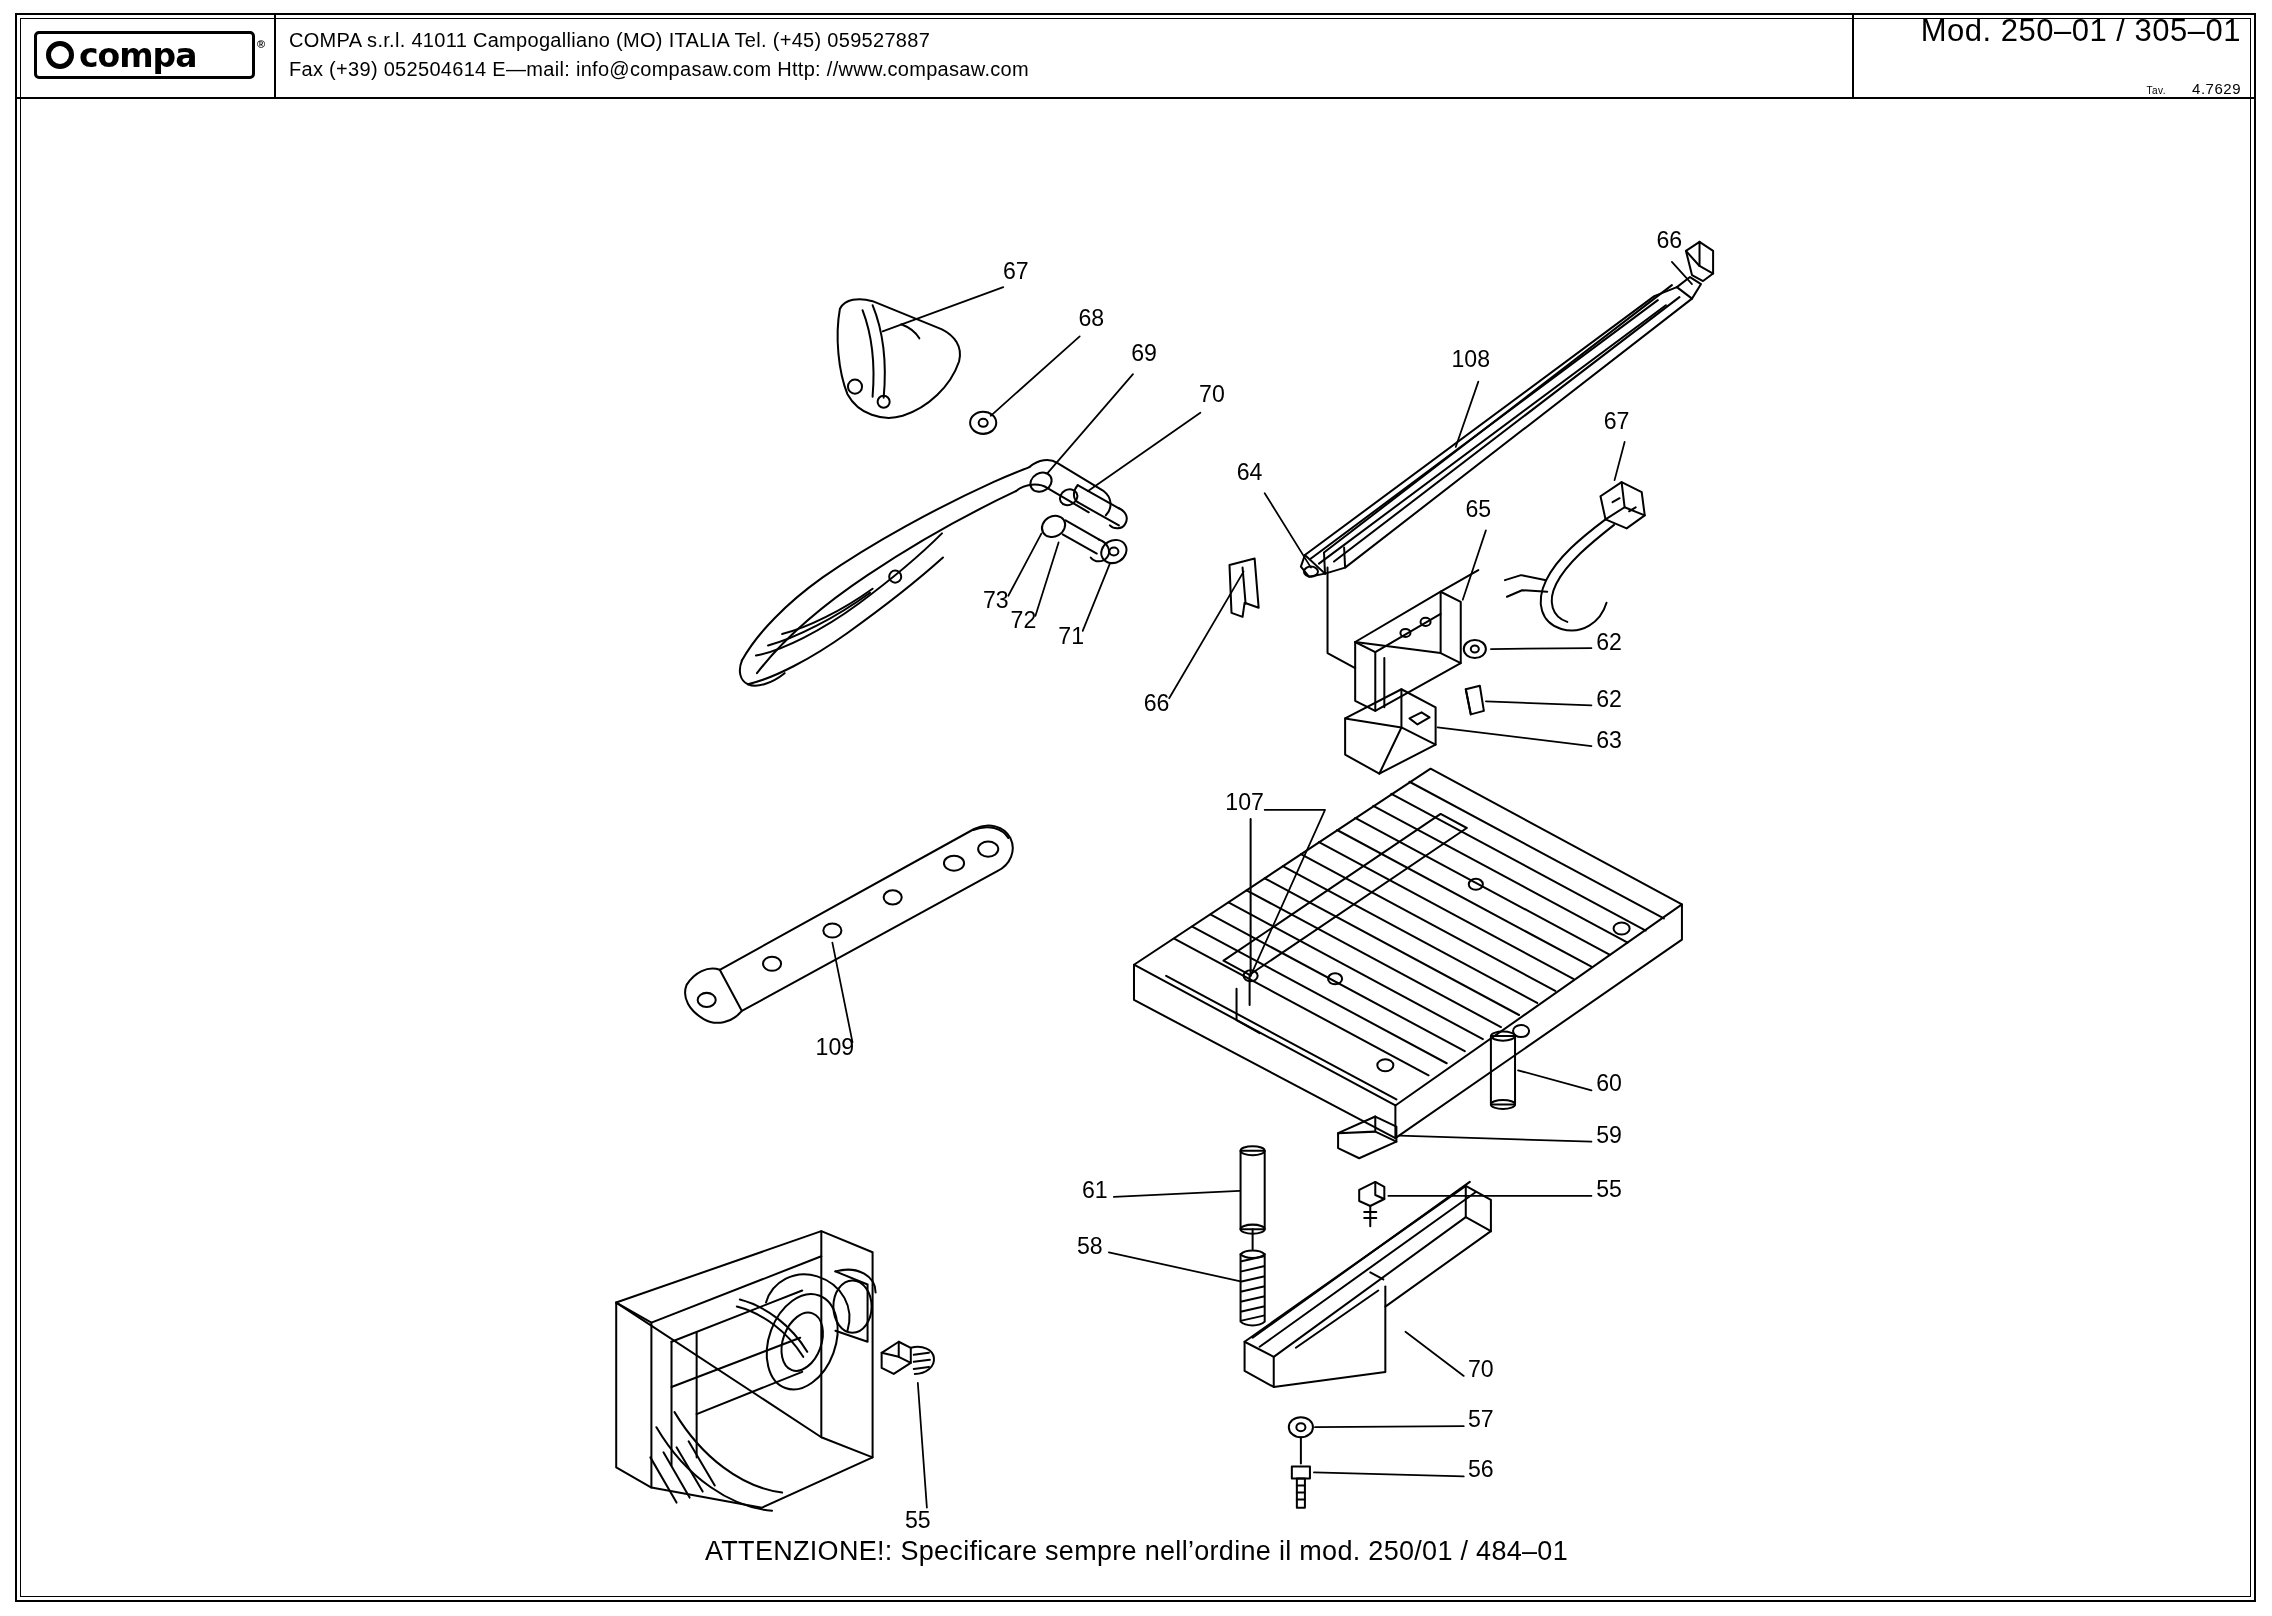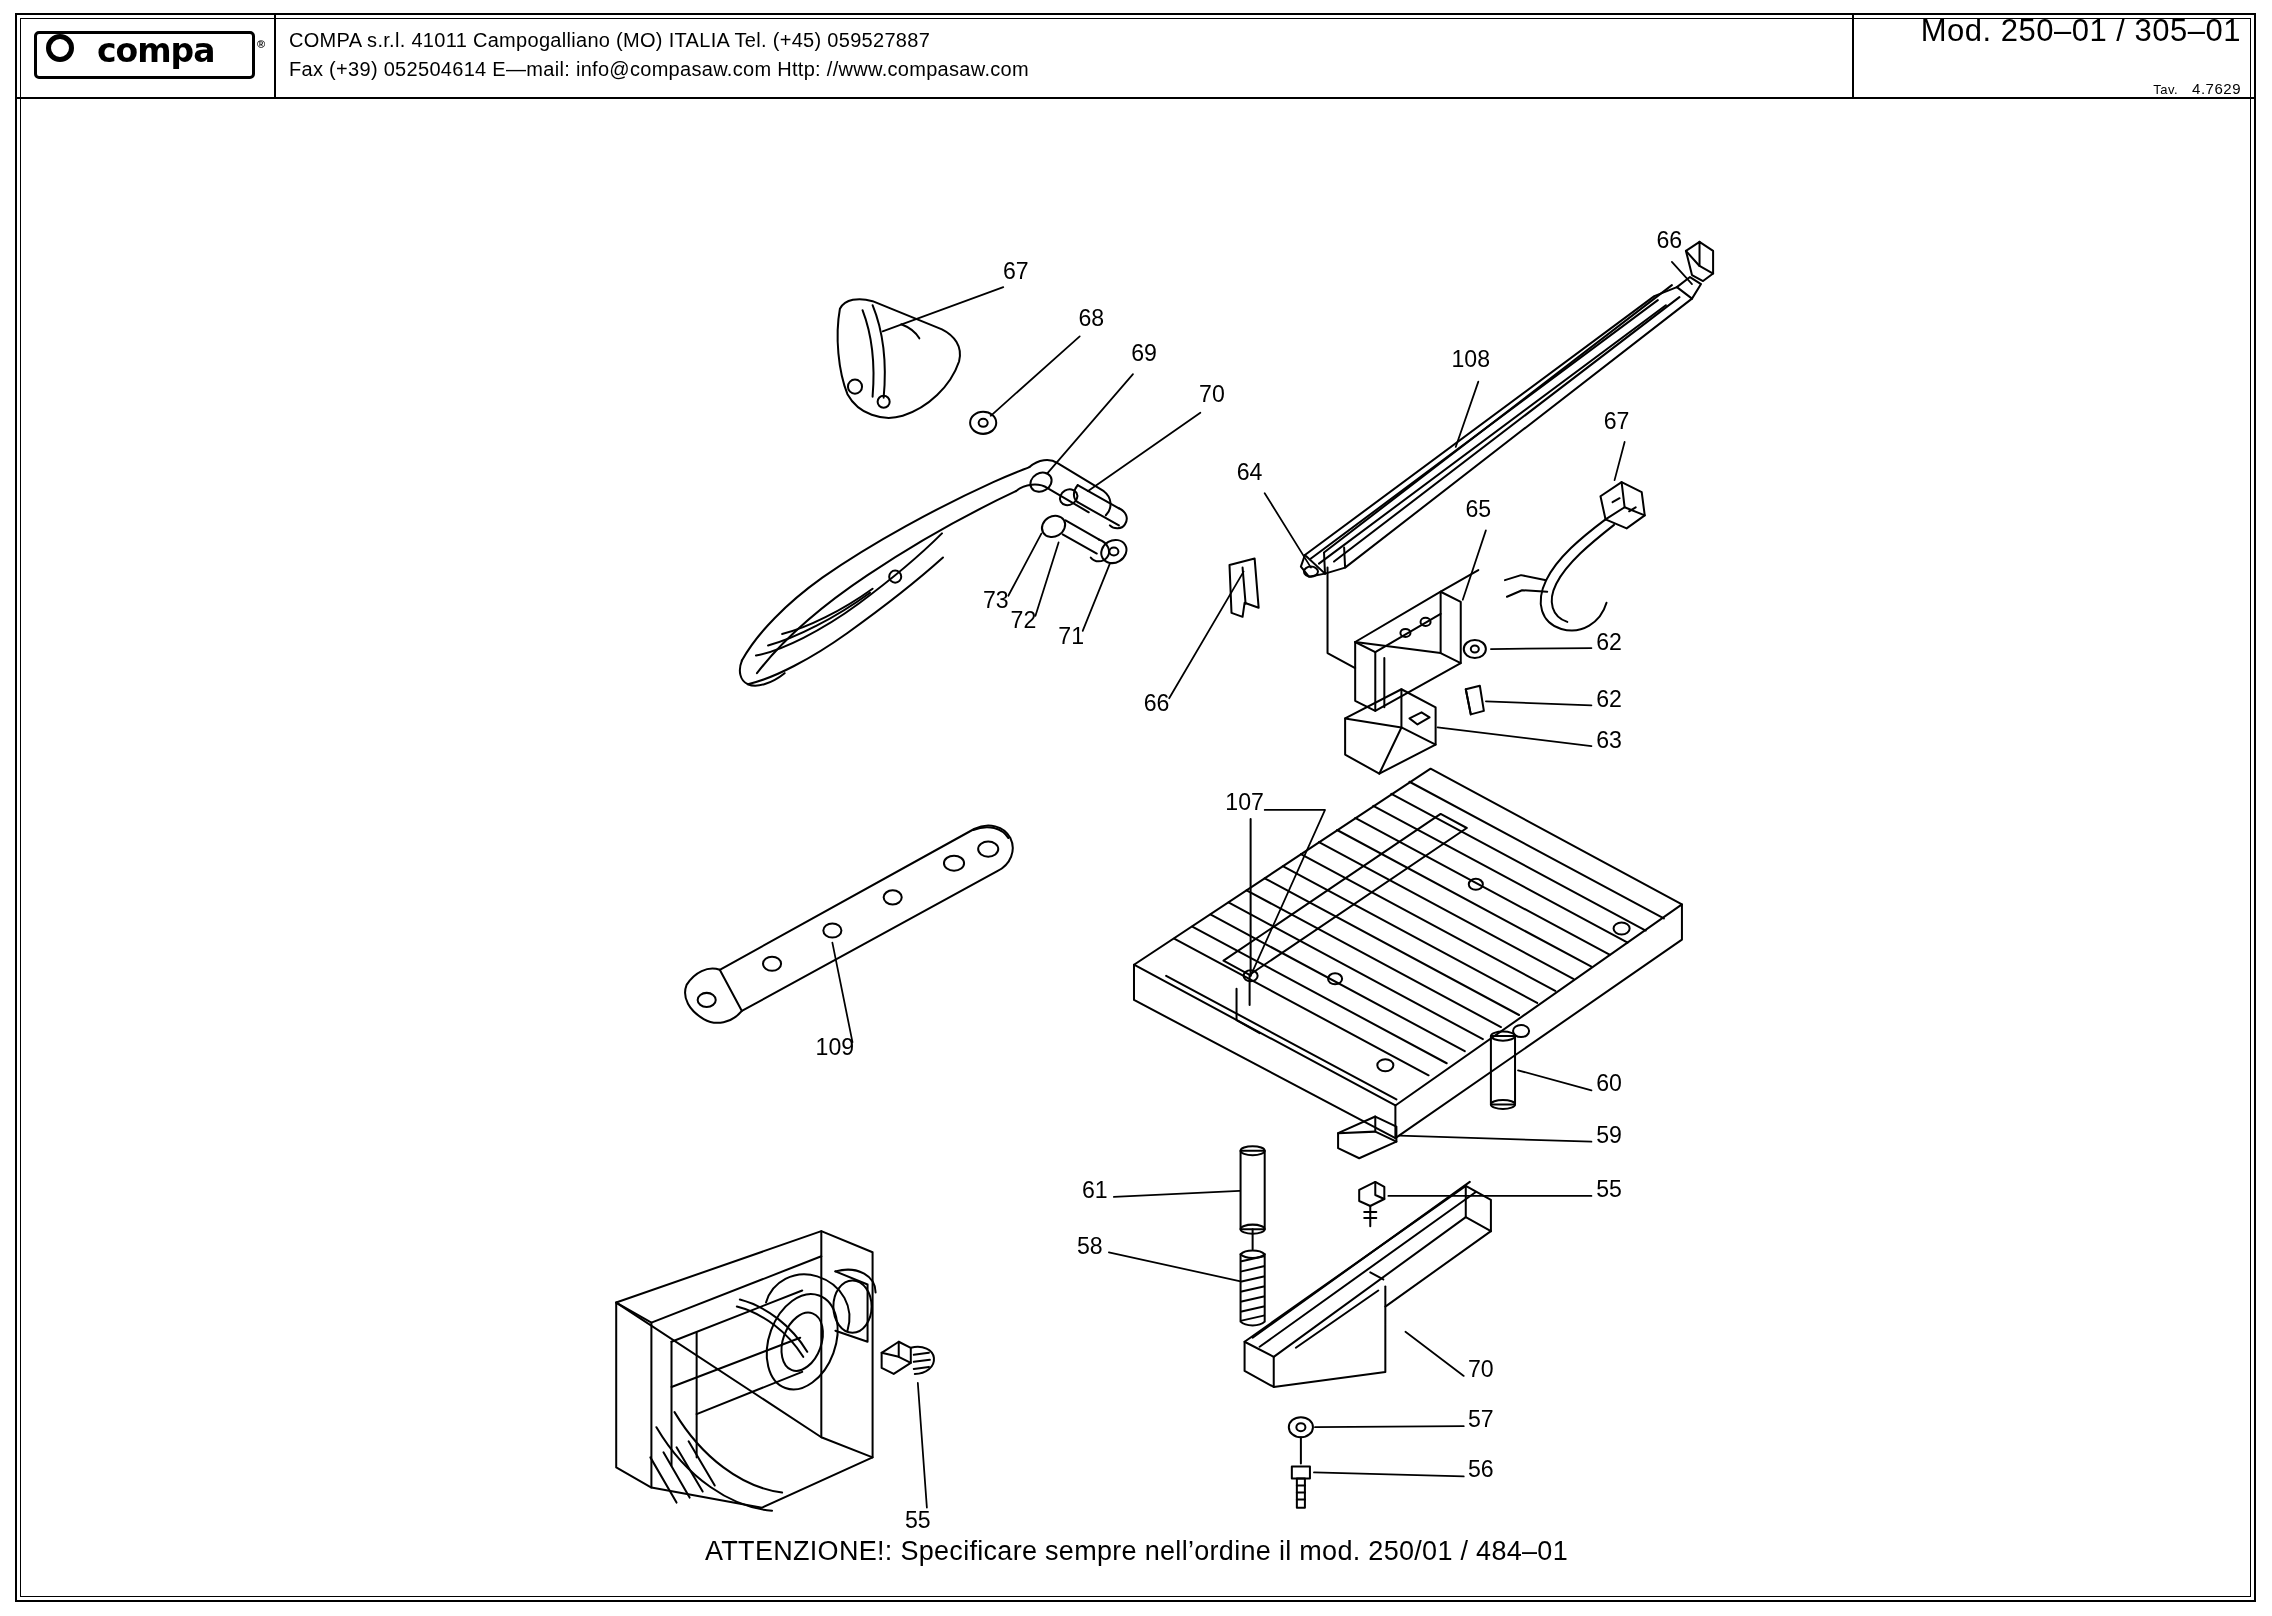--- a/index.html
+++ b/index.html
@@ -60,23 +60,23 @@
     justify-content: center;
   }
   .logo-box {
     position: relative;
     width: 221px;
     height: 48px;
     border: 3.5px solid #000;
     border-radius: 5px;
     background: #fff;
     display: flex;
+    align-items: center;
     padding-left: 9px;
     box-sizing: border-box;
-    gap: 18px;
   }
   .logo-dot {
     width: 28px;
     height: 28px;
     border-radius: 50%;
     border: 5.5px solid #000;
     box-sizing: border-box;
     margin-right: 5px;
     flex: none;
   }
@@ -158,21 +158,21 @@
     font-size: 31px;
     letter-spacing: 0.5px;
     white-space: nowrap;
   }
   .model-sub {
     font-size: 15px;
     margin-top: 3px;
     letter-spacing: 0.5px;
     white-space: nowrap;
   }
-  .model-sub .tav { font-size: 13px; margin-right: 14px; }
+  .model-sub .tav { font-size: 10px; margin-right: 26px; }
   
   .canvas {
     position: absolute;
     left: 17.6px;
     top: 100px;
     width: 2236px;
     height: 1458px;
   }
   .canvas svg { display: block; width: 100%; height: 100%; }
   

